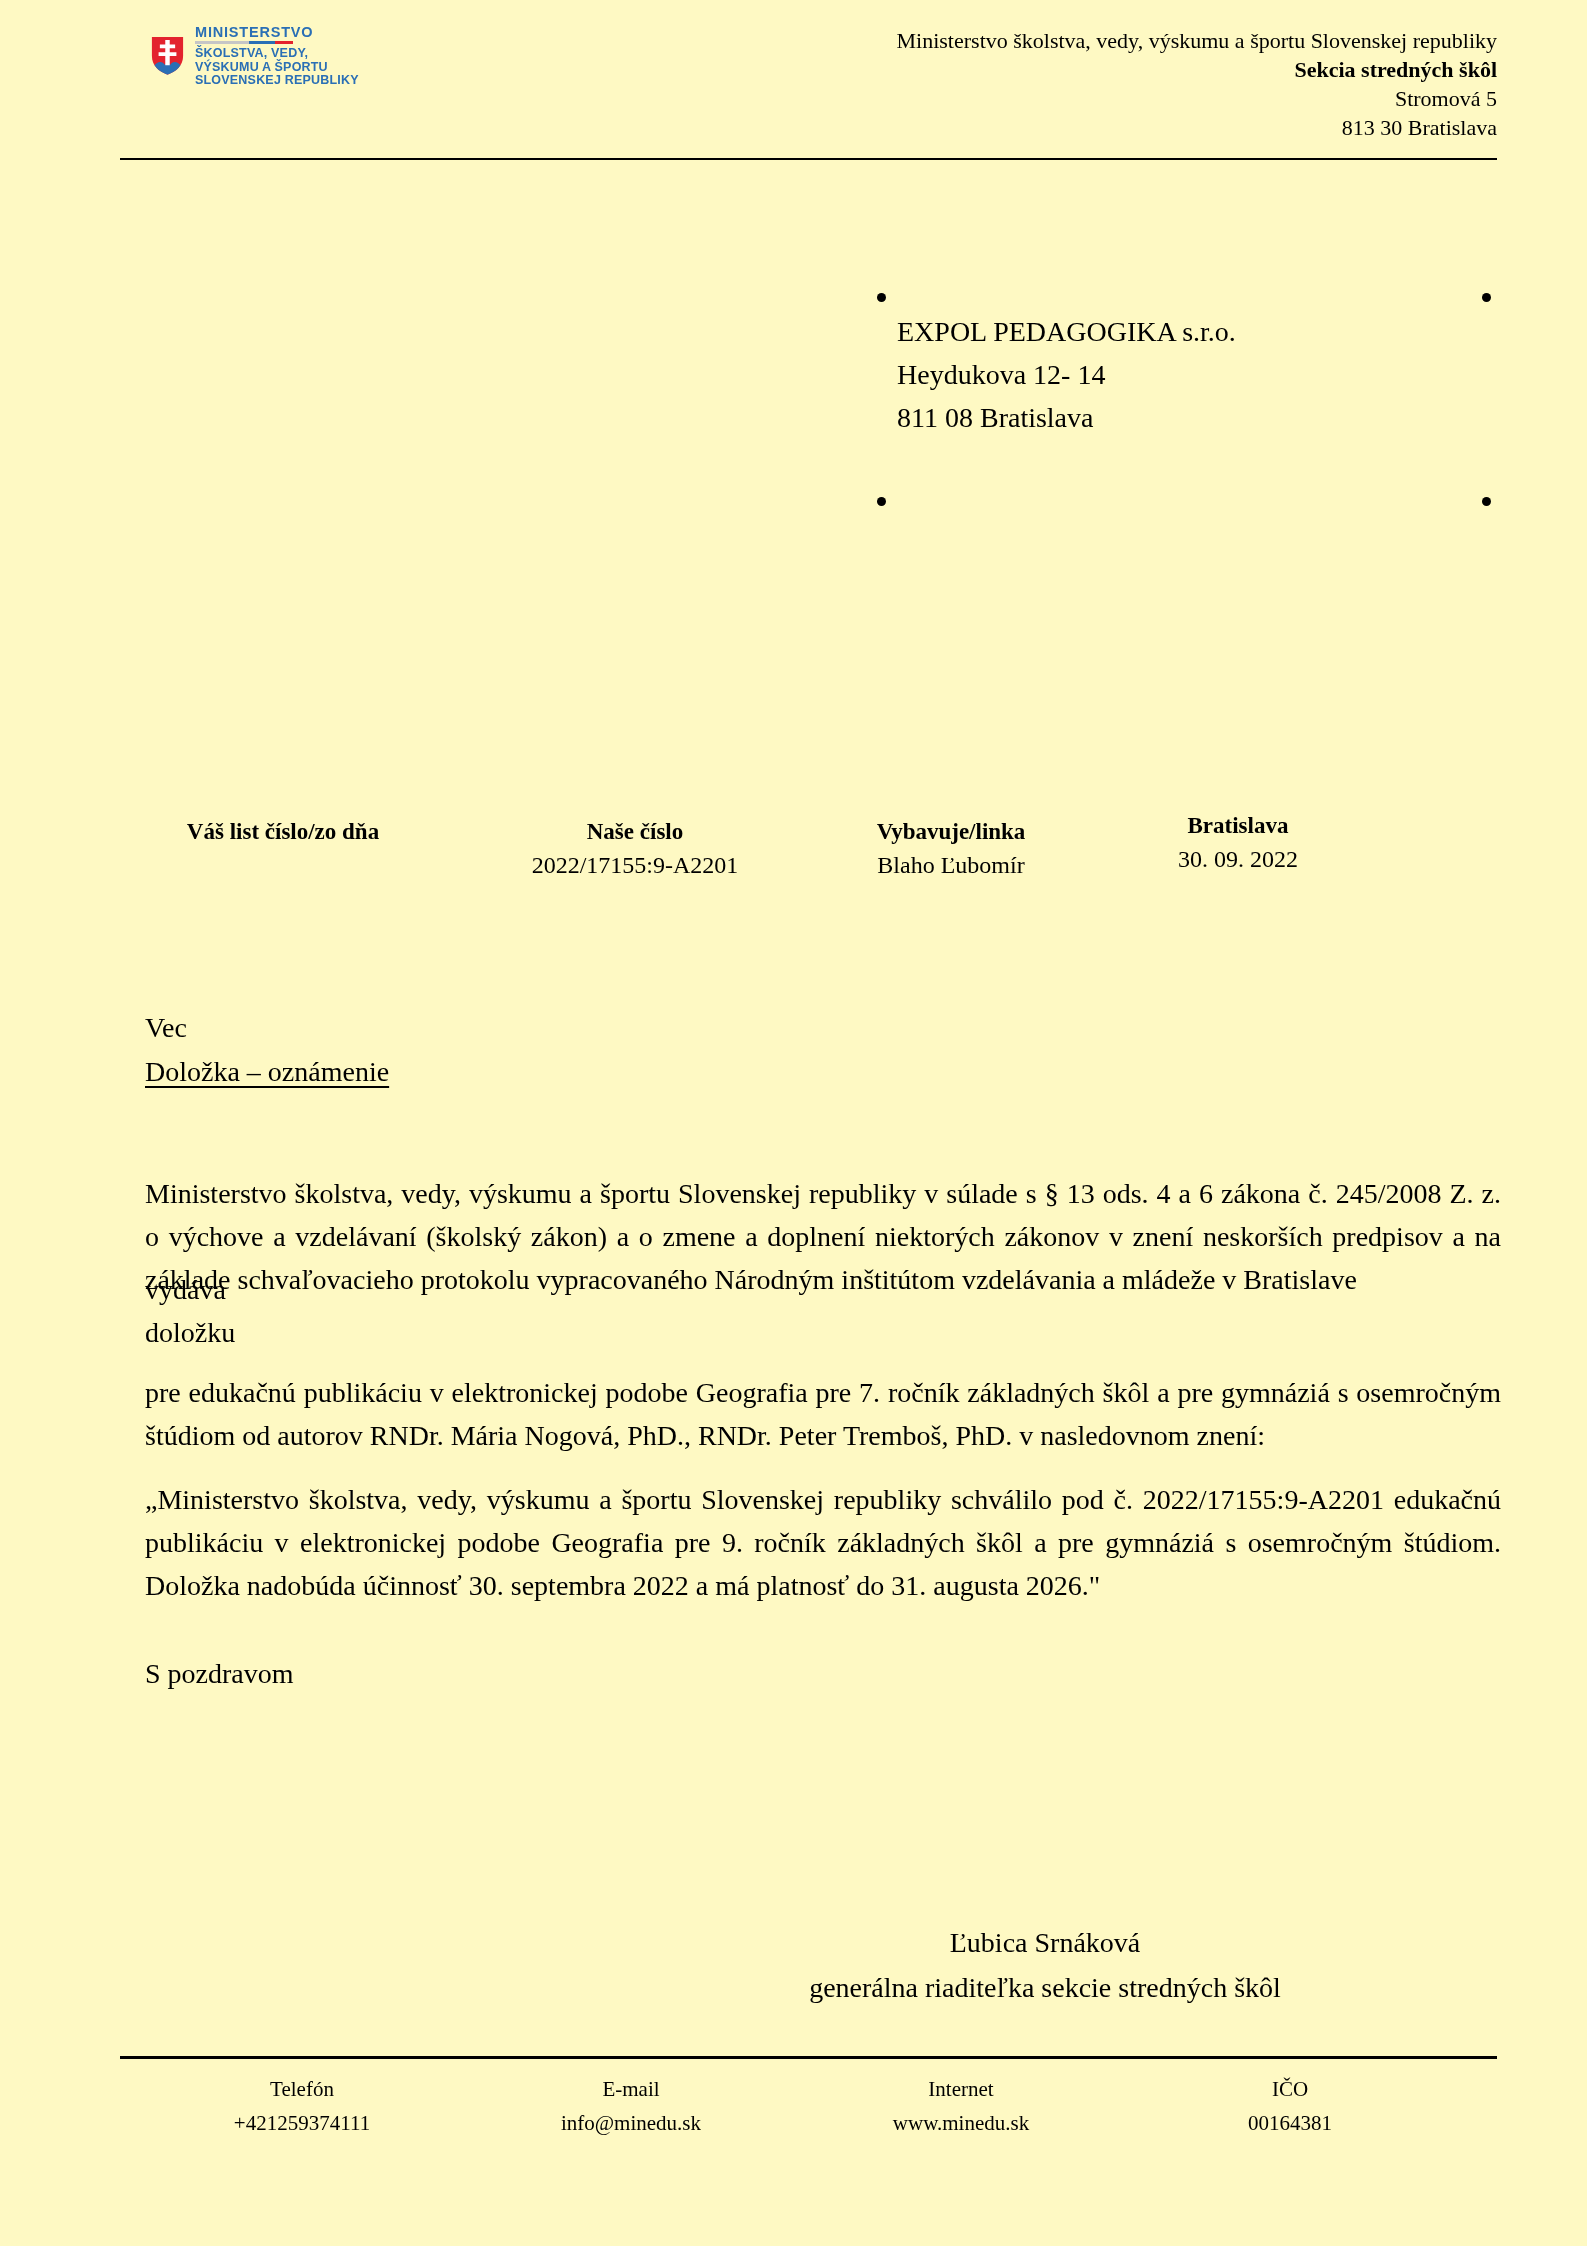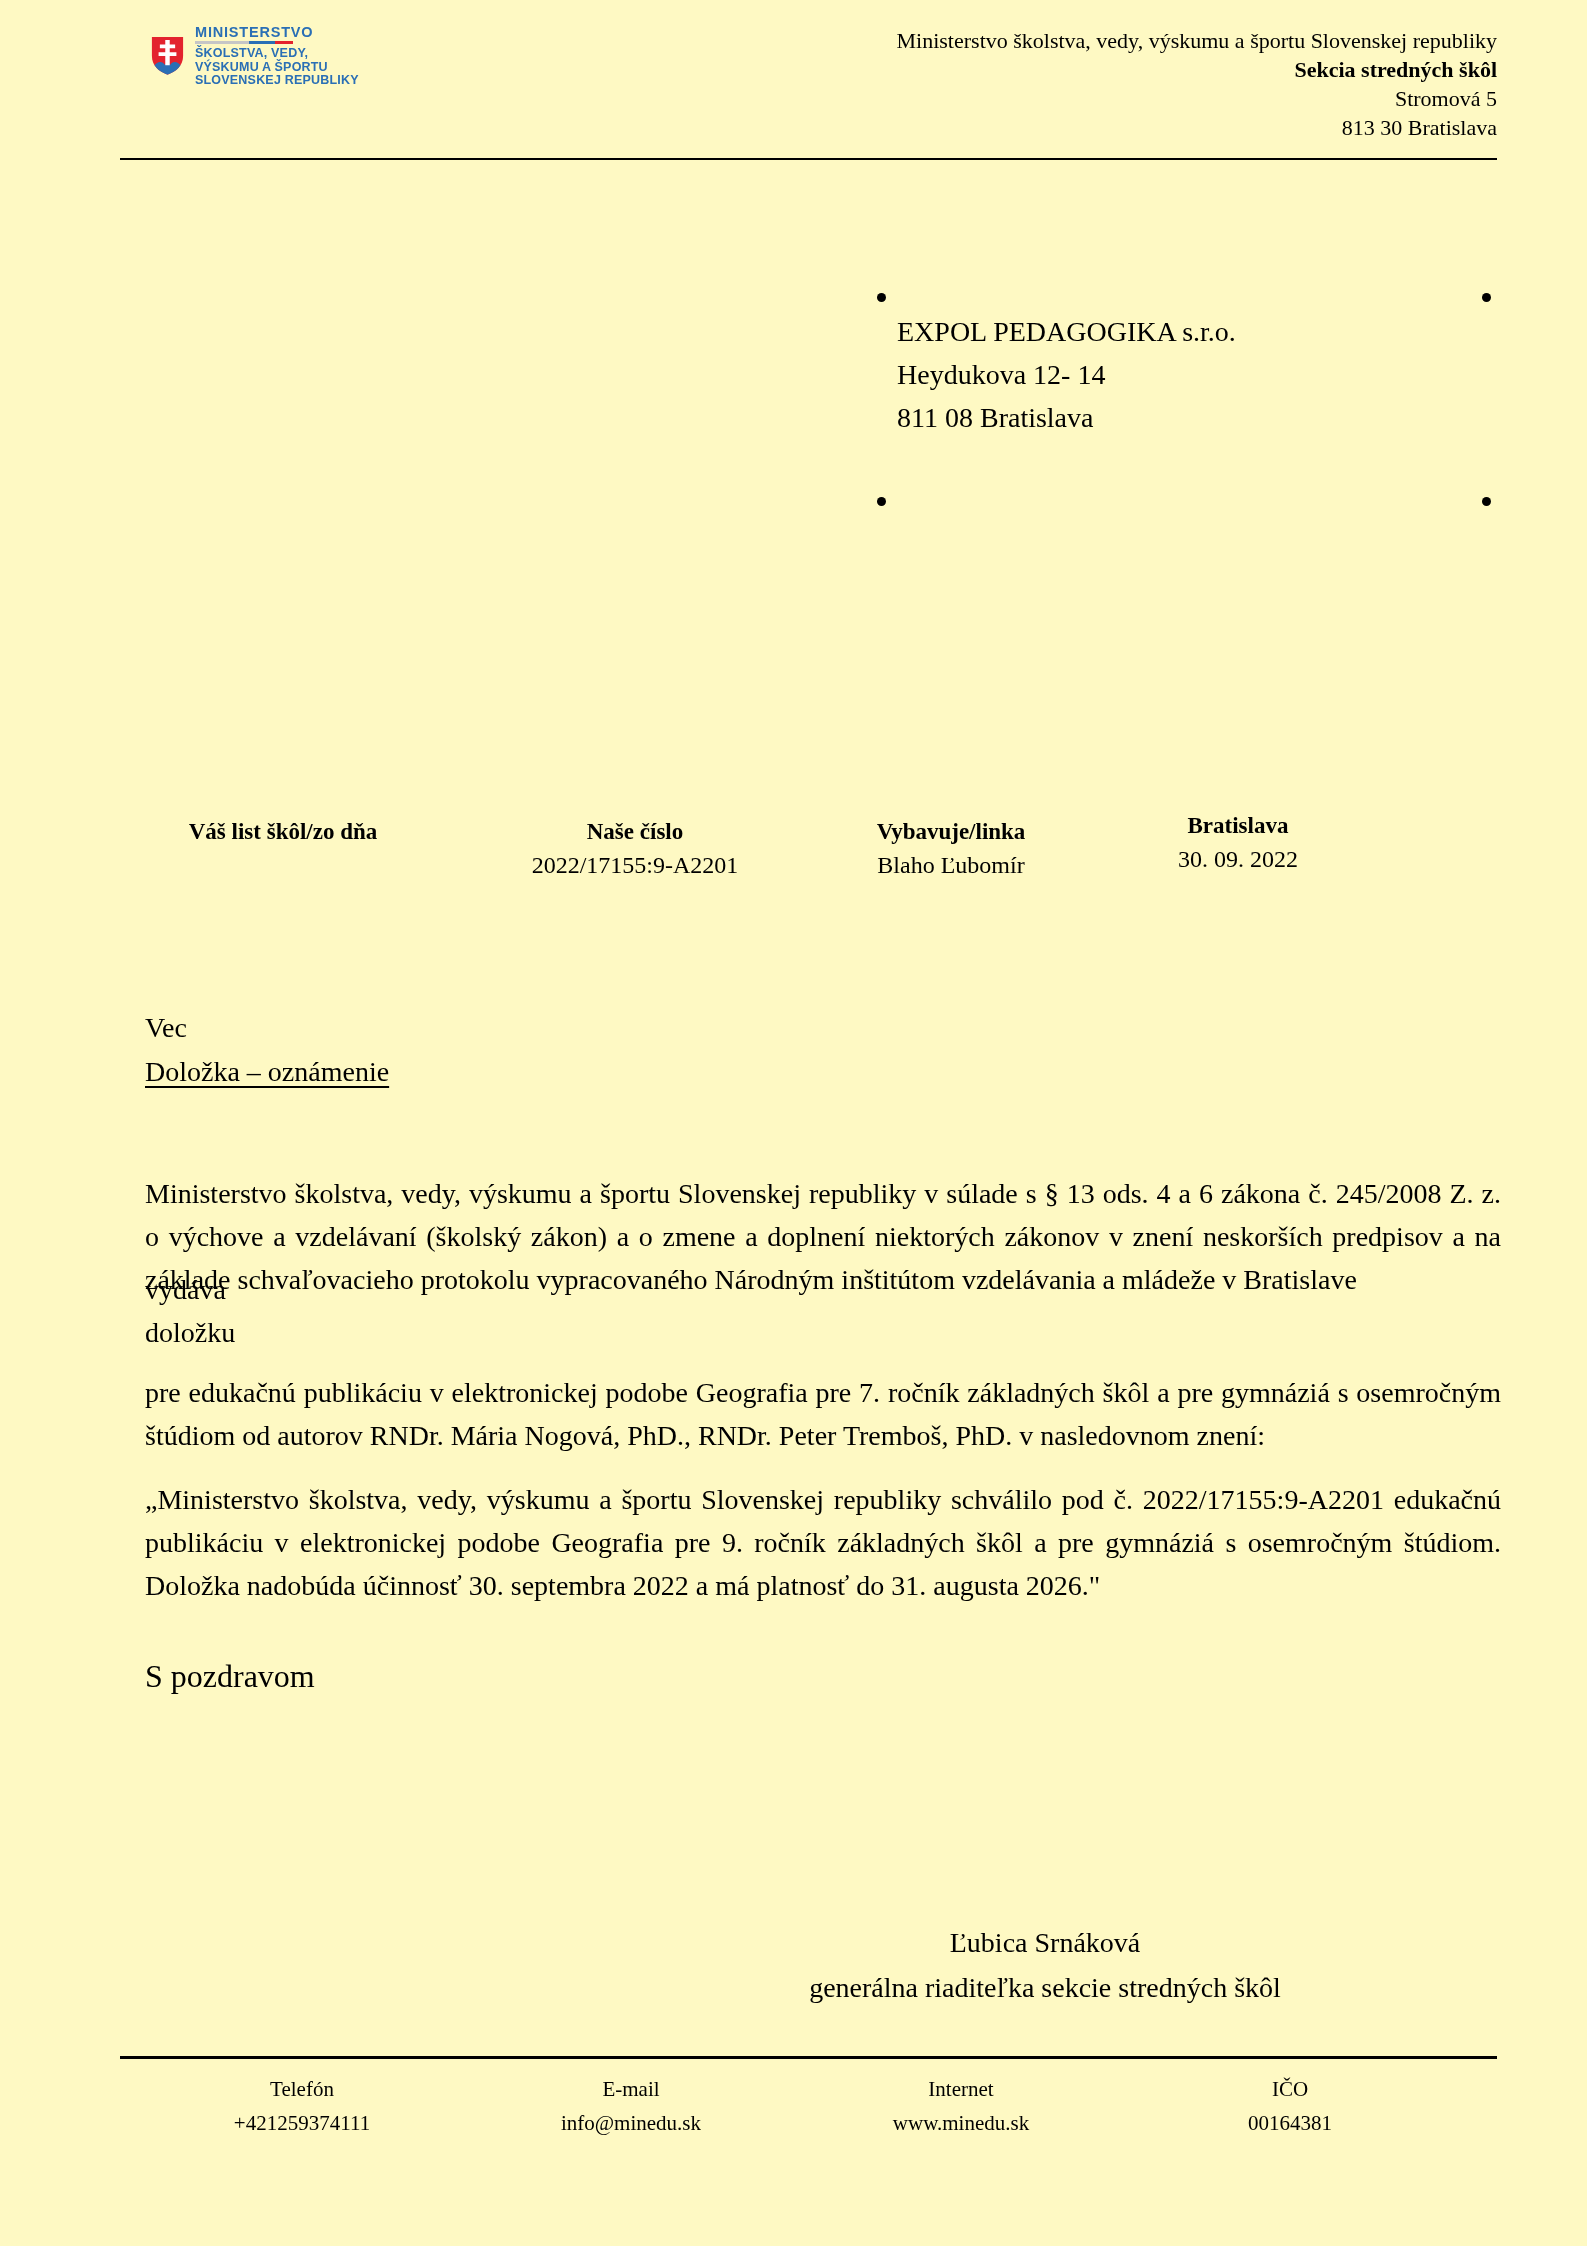--- a/index.html
+++ b/index.html
@@ -37,21 +37,21 @@
   #ref1{left:283px;} #ref2{left:635px;} #ref3{left:951px;} #ref4{left:1238px;top:812px;}
   
   .vec{position:absolute;left:145px;top:1006px;font-size:28px;line-height:44px;}
   .vec-title{text-decoration:underline;text-underline-offset:5px;}
   
   .para{position:absolute;left:145px;width:1356px;margin:0;font-size:28px;line-height:43px;text-align:justify;}
   #para1{top:1126px;margin-top:46px;}
   .vydava{position:absolute;left:145px;top:1268px;font-size:28px;line-height:43px;}
   #para2{top:1371px;}
   #para3{top:1478px;}
-  .closing{position:absolute;left:145px;top:1658px;font-size:32px;}
+  .closing{position:absolute;left:145px;top:1658px;font-size:28px;}
   
   .signature{position:absolute;left:1045px;top:1920px;transform:translateX(-50%);
     text-align:center;font-size:28px;line-height:45px;white-space:nowrap;}
   
   .footer-col{position:absolute;top:2076px;transform:translateX(-50%);text-align:center;
     font-size:21px;white-space:nowrap;}
   .footer-label{line-height:26px;}
   .footer-value{margin-top:9px;}
   #f1{left:302px;} #f2{left:631px;} #f3{left:961px;} #f4{left:1290px;}
 </style>
@@ -100,21 +100,21 @@
   <div class="bullet" id="b-bl"></div>
   <div class="bullet" id="b-br"></div>
 
   <div class="recipient">
     <div>EXPOL PEDAGOGIKA s.r.o.</div>
     <div>Heydukova 12- 14</div>
     <div>811 08 Bratislava</div>
   </div>
 
   <div class="ref-col" id="ref1">
-    <div class="ref-label">Váš list škôl/zo dňa</div>
+    <div class="ref-label">Váš list číslo/zo dňa</div>
     <div class="ref-value"></div>
   </div>
   <div class="ref-col" id="ref2">
     <div class="ref-label">Naše číslo</div>
     <div class="ref-value">2022/17155:9-A2201</div>
   </div>
   <div class="ref-col" id="ref3">
     <div class="ref-label">Vybavuje/linka</div>
     <div class="ref-value">Blaho Ľubomír</div>
   </div>

